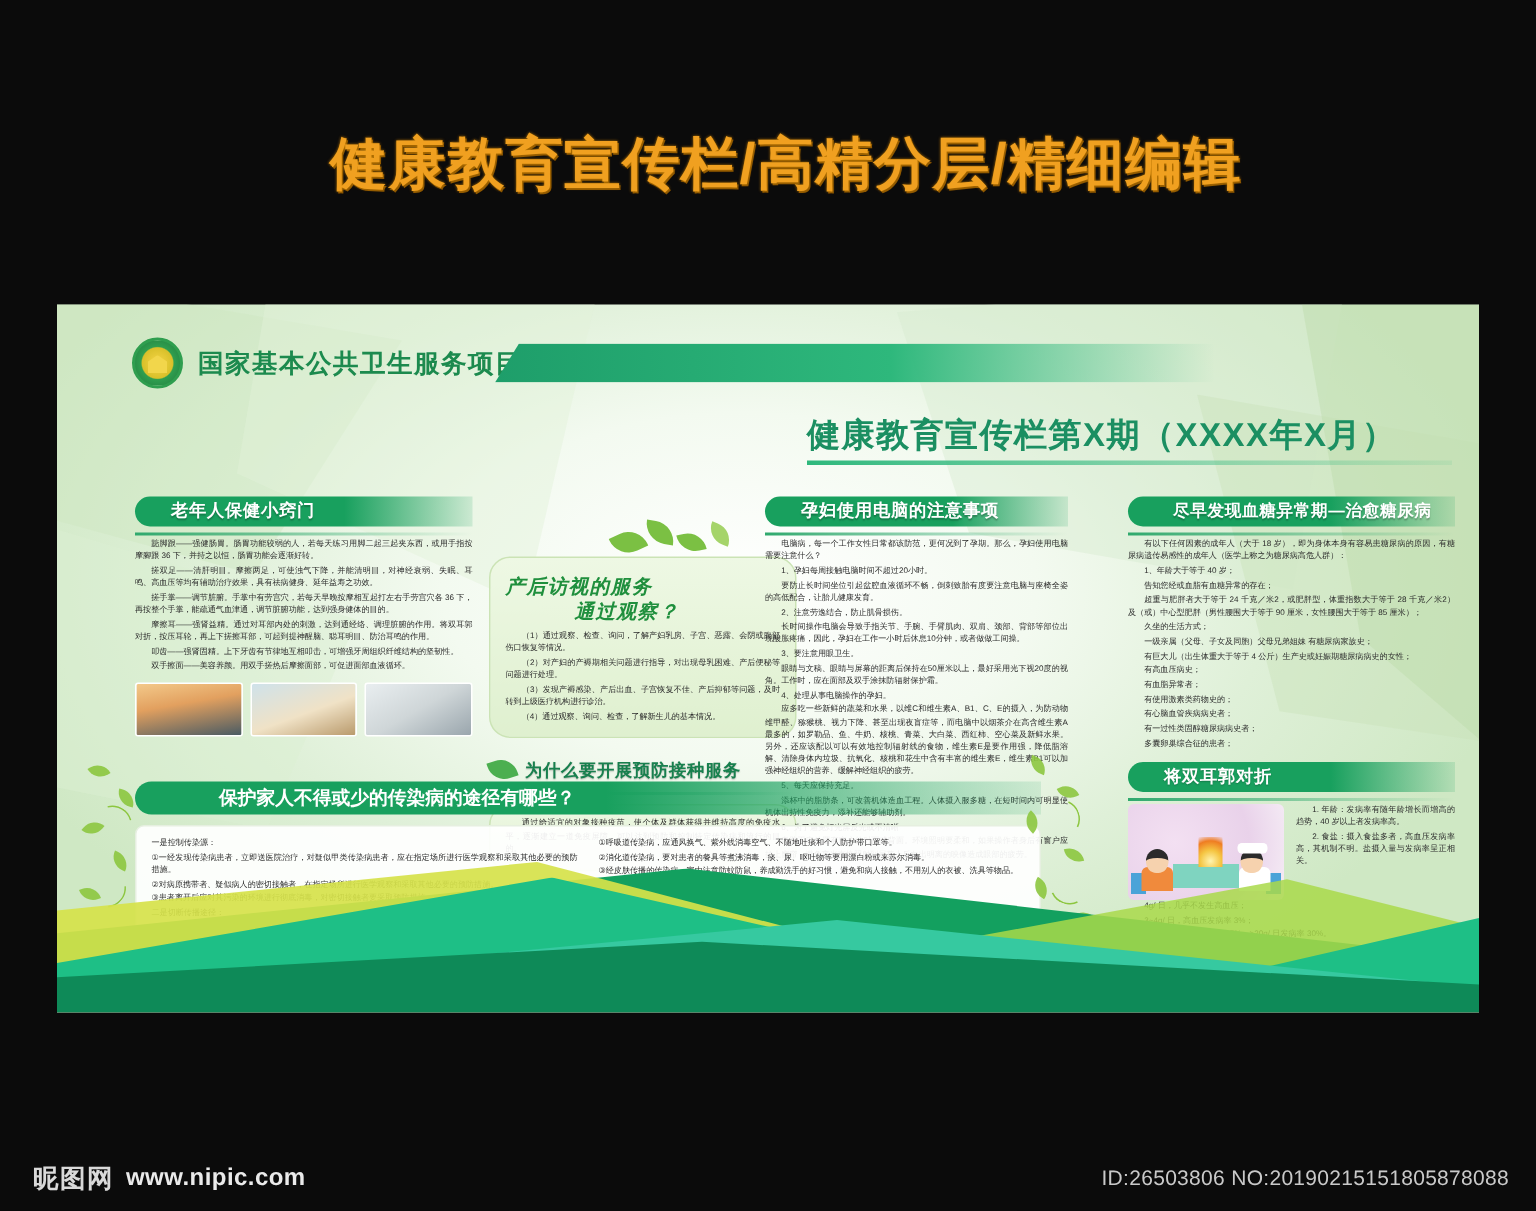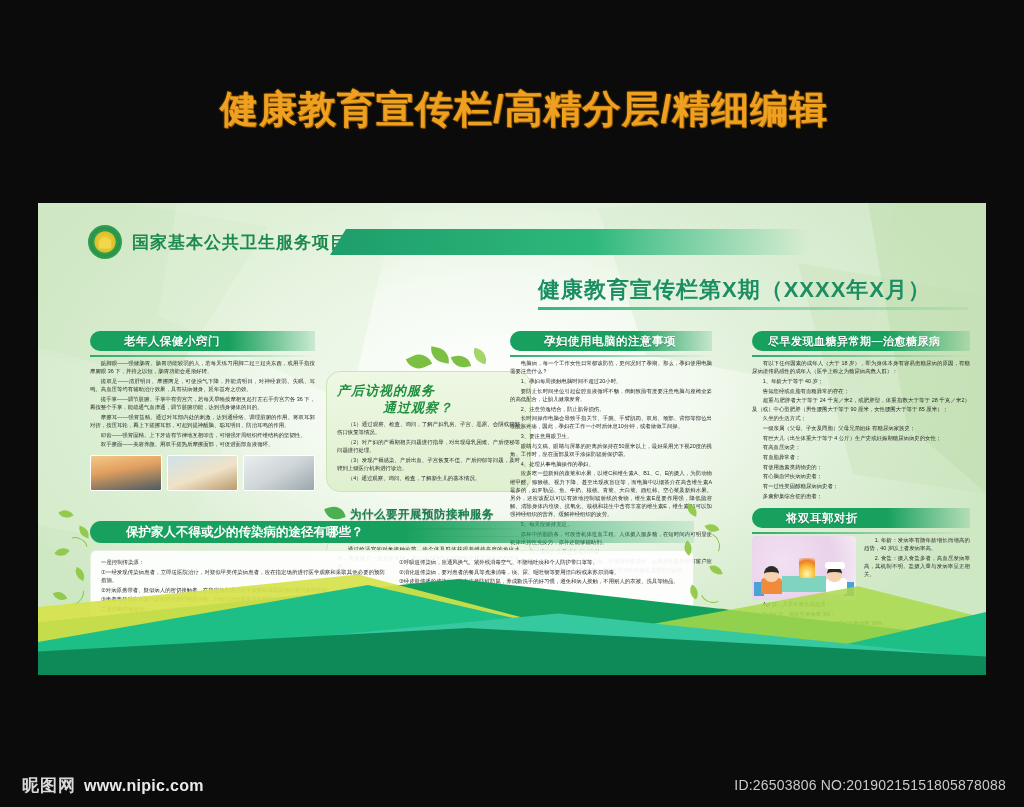--- a/index.html
+++ b/index.html
@@ -99,21 +99,21 @@
 
   
   .head { position: relative; height: 22px; margin-bottom: 6px; }
   .head .pill {
     position: absolute; left: 0; top: 0; height: 20px; width: 100%;
     background: linear-gradient(90deg,#18a05e 0%, #18a05e 62%, rgba(24,160,94,.15) 100%);
     border-radius: 10px 0 0 10px;
   }
   .head .txt {
     position: relative; z-index: 2; display: block; line-height: 20px;
-    padding-left: 34px; font-size: 11.5px; font-weight: bold; color: #fff;
+    padding-left: 24px; font-size: 11.5px; font-weight: bold; color: #fff;
     white-space: nowrap; letter-spacing: .5px;
     text-shadow: 0 1px 1px rgba(0,0,0,.25);
   }
   .head .rule { position:absolute; left:0; bottom:-4px; width:100%; height:2px;
                 background: linear-gradient(90deg,#2fa96d,rgba(47,169,109,0)); }
 
   .head.alt .pill { background: transparent; }
   .head.alt .txt { color:#18804e; padding-left: 24px; }
   .leaf-mark {
     position:absolute; left:0; top:2px; width:18px; height:14px; z-index:3;
@@ -153,21 +153,21 @@
     background: rgba(255,255,255,.92); border-radius: 6px; padding: 7px 10px;
     border: 1px solid #e6efe0;
   }
   .wide-head { position: relative; height: 24px; margin-bottom: 5px; }
   .wide-head .pill {
     position:absolute; left:0; top:0; height:22px; width:100%;
     background: linear-gradient(90deg,#18a05e 0%, #18a05e 52%, rgba(24,160,94,.12) 100%);
     border-radius: 11px 0 0 11px;
   }
   .wide-head .txt {
-    position: relative; z-index:2; line-height:22px; padding-left: 36px;
+    position: relative; z-index:2; line-height:22px; padding-left: 56px;
     font-size: 12.5px; font-weight:bold; color:#fff; white-space:nowrap;
   }
 
   
   .vine { position:absolute; pointer-events:none; }
   .vine .lf { position:absolute; width:12px; height:10px; background:#8cc63f;
               border-radius: 0 10px 0 10px; opacity:.9; }
   .vine .stem { position:absolute; border:1.5px solid #8cc63f; border-radius:50%;
                 width:26px; height:26px; border-color:#8cc63f transparent transparent transparent; }
 
@@ -299,21 +299,21 @@
         <p>5、每天应保持充足。</p>
         <p>添杯中的脂肪条，可改善机体造血工程。人体摄入服多糖，在短时间内可明显使机体出持性免疫力，添补还能够辅助剂。</p>
         <p>6、为了避免灯光屏反光或不清晰</p>
         <p>电脑不应放置有窗户的对面或背面。环境照明要柔和，如果操作者身后有窗户应拉上窗帘，避免亮光直接照射到屏幕上反向出明离的映像造成眼部的疲劳。</p>
       </div>
     </div>
 
     <div class="col c4">
       <div class="head">
         <span class="pill"></span>
-        <span class="txt" style="padding-left:16px;font-size:11px;">尽早发现血糖异常期—治愈糖尿病</span>
+        <span class="txt" style="padding-left:30px;font-size:11px;">尽早发现血糖异常期—治愈糖尿病</span>
         <span class="rule"></span>
       </div>
       <div class="copy">
         <p>有以下任何因素的成年人（大于 18 岁），即为身体本身有容易患糖尿病的原因，有糖尿病遗传易感性的成年人（医学上称之为糖尿病高危人群）：</p>
         <p>1、年龄大于等于 40 岁；</p>
         <p>告知您经或血脂有血糖异常的存在；</p>
         <p>超重与肥胖者大于等于 24 千克／米2，或肥胖型，体重指数大于等于 28 千克／米2）及（或）中心型肥胖（男性腰围大于等于 90 厘米，女性腰围大于等于 85 厘米）；</p>
         <p>久坐的生活方式；</p>
         <p>一级亲属（父母、子女及同胞）父母兄弟姐妹 有糖尿病家族史；</p>
         <p>有巨大儿（出生体重大于等于 4 公斤）生产史或妊娠期糖尿病病史的女性；</p>

